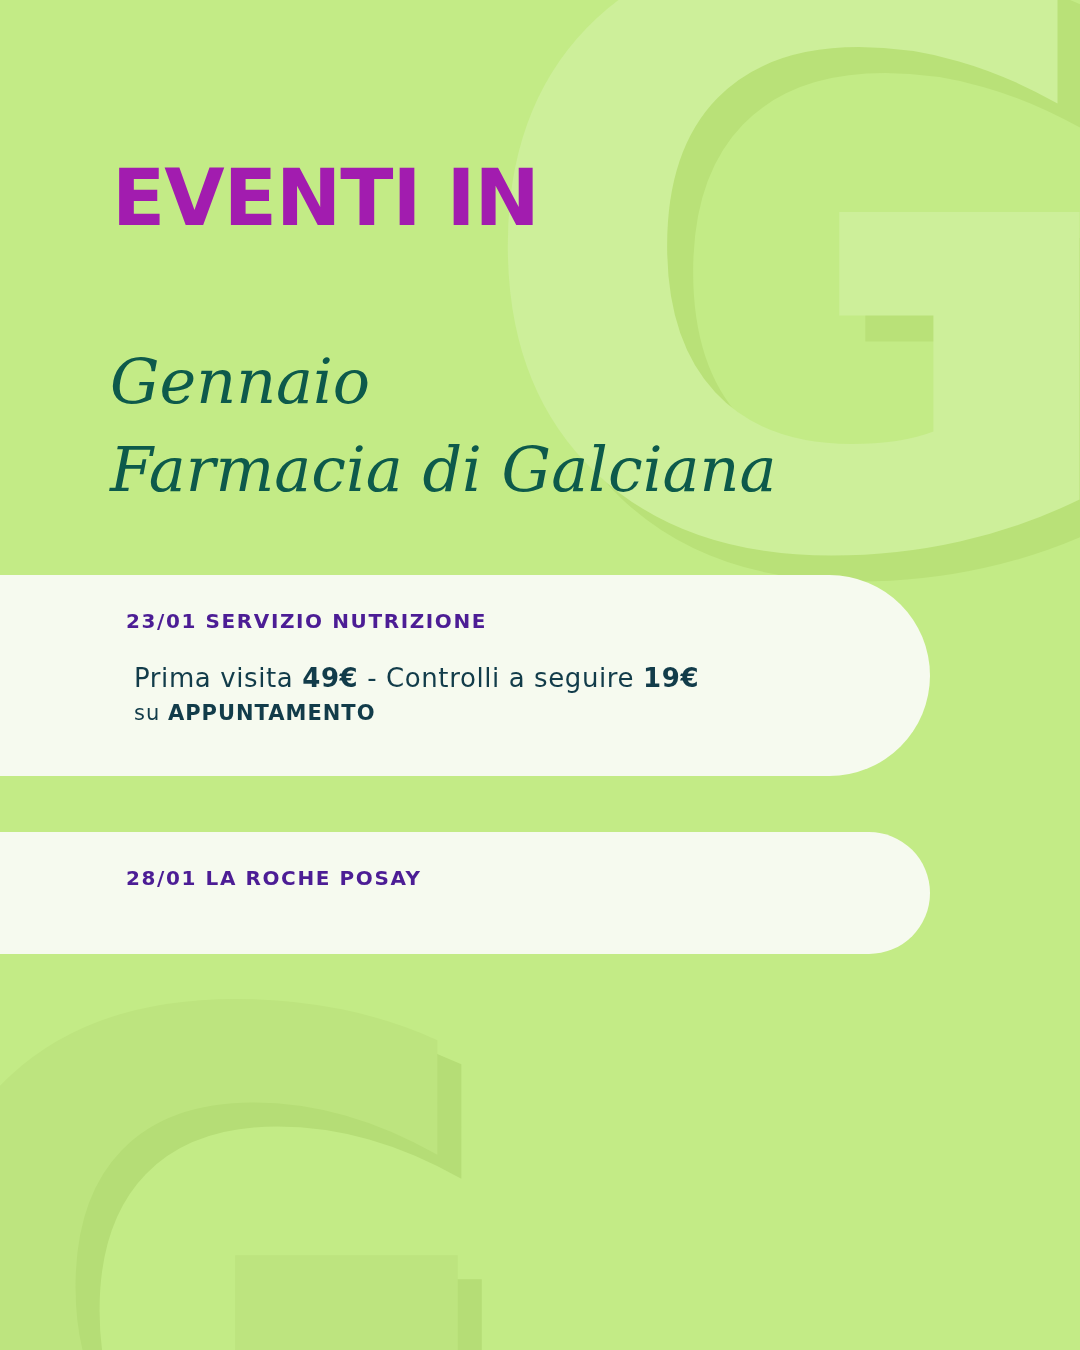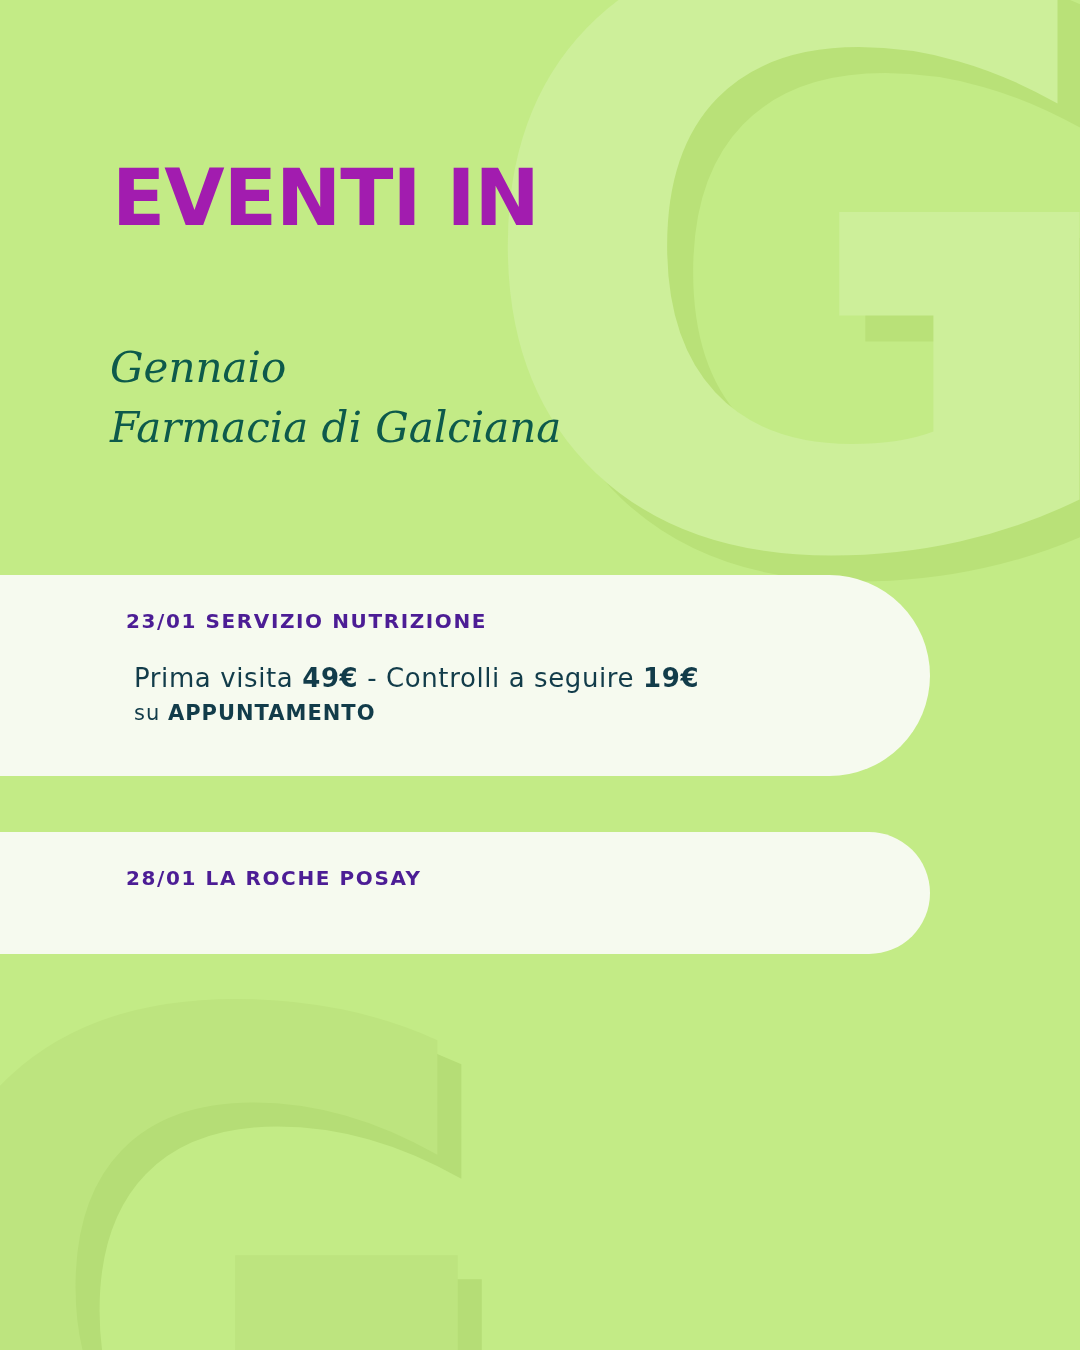--- a/index.html
+++ b/index.html
@@ -66,21 +66,21 @@
 
   
   .subtitle {
     position: absolute;
     left: 110px;
     top: 338px;
     width: 760px;
     color: #0d5a4b;
     font-family: "DejaVu Serif", serif;
     font-style: italic;
-    font-size: 42px;
+    font-size: 62px;
     line-height: 1.42;
   }
   .subtitle .line {
     display: block;
   }
 
   
   .cards {
     position: absolute;
     left: 0;

